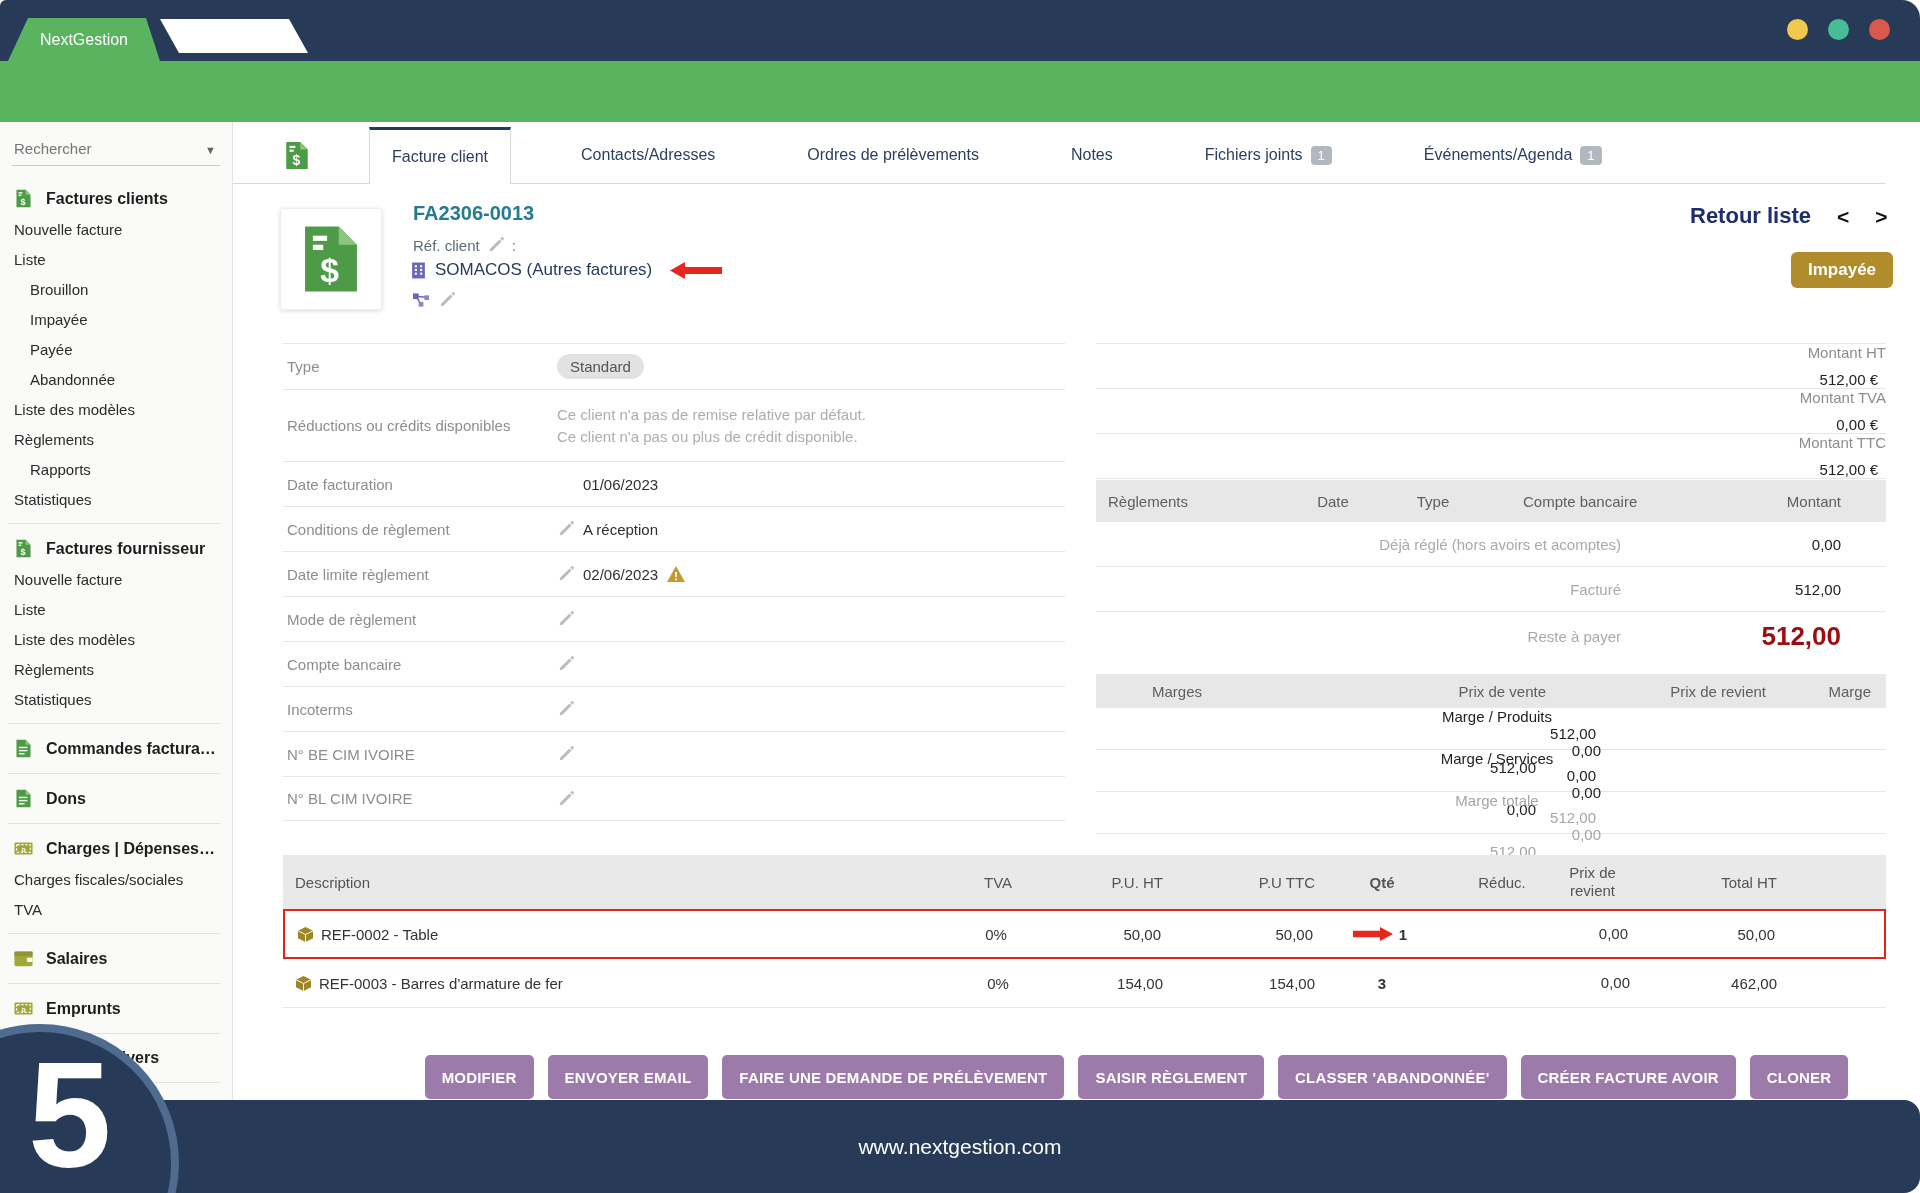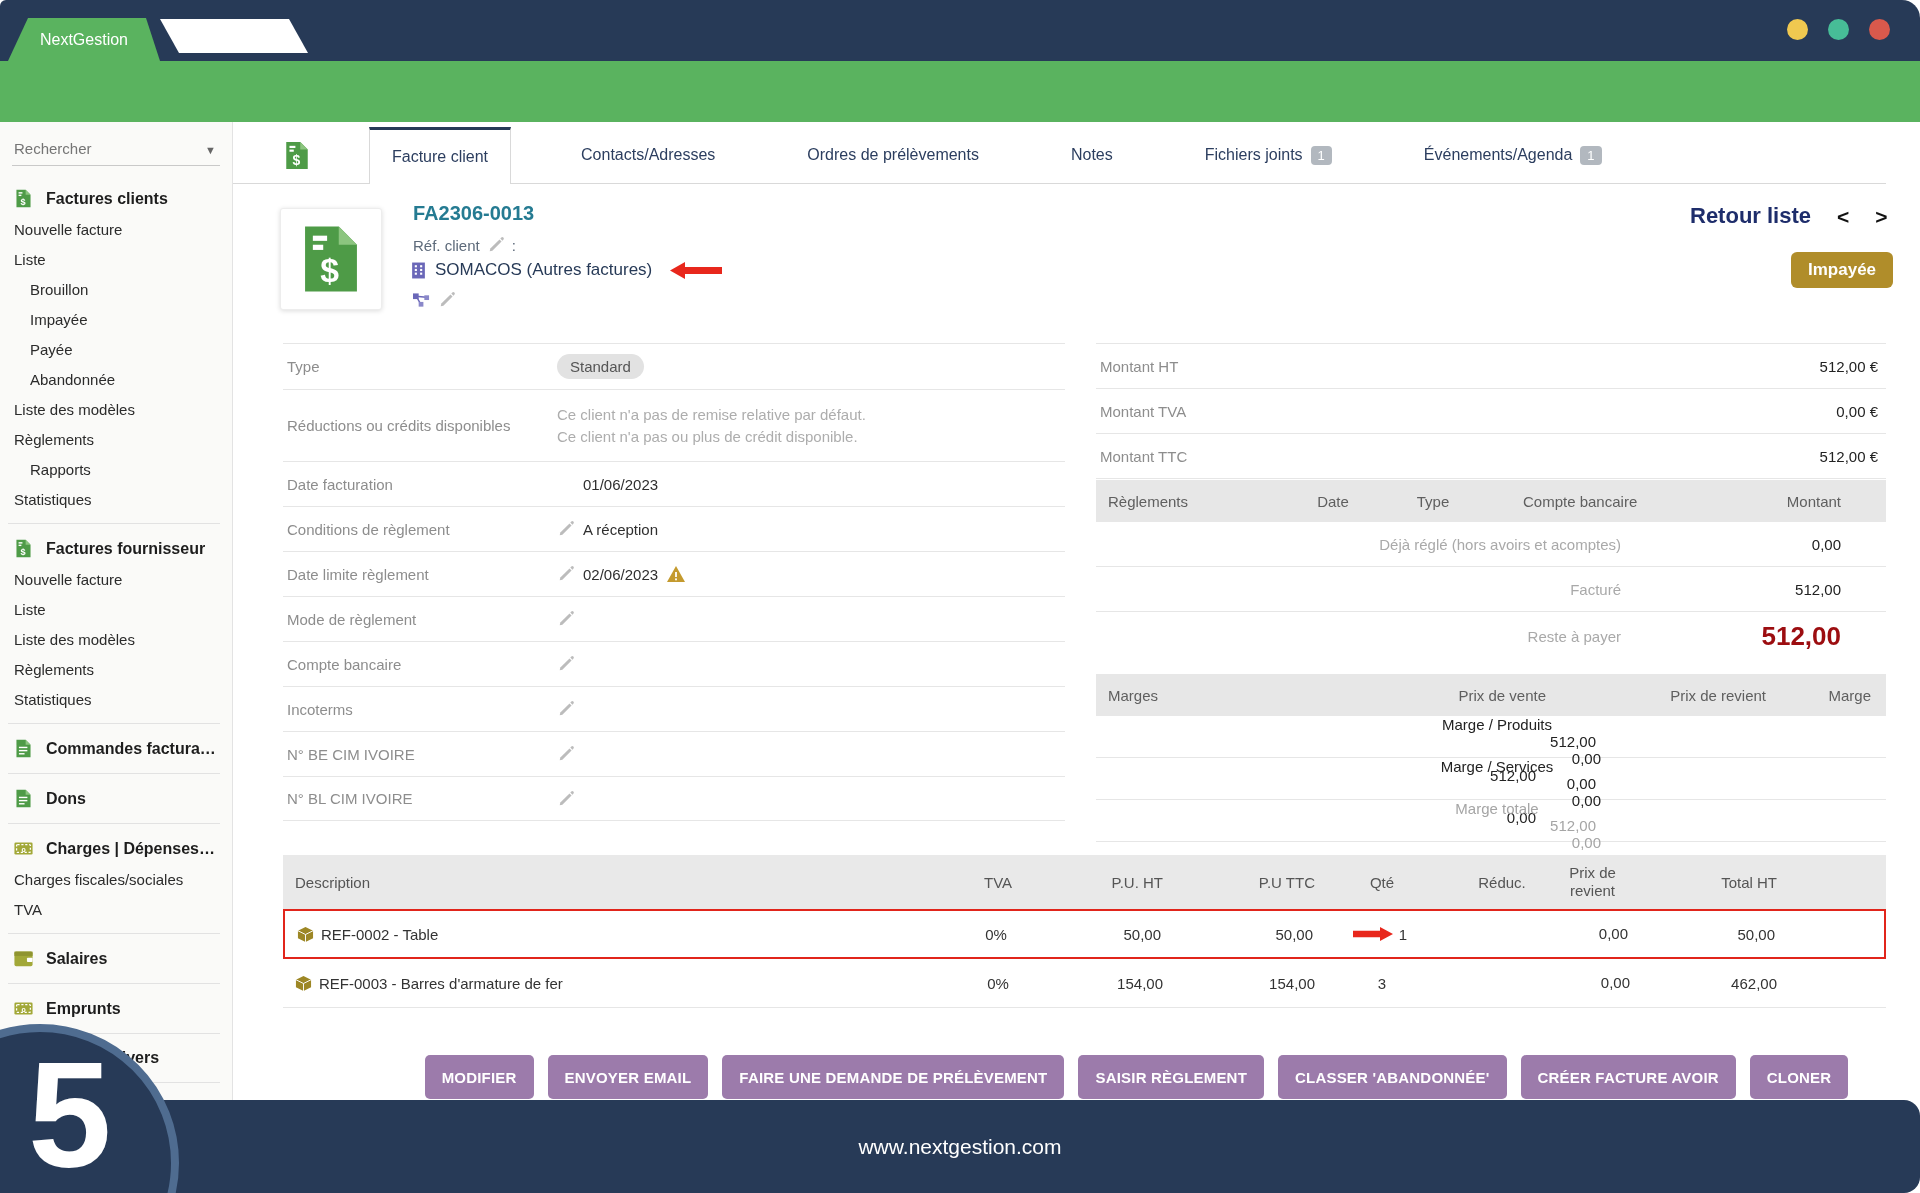--- a/index.html
+++ b/index.html
@@ -60,51 +60,51 @@
   .details{position:absolute;left:283px;top:343px;width:782px;}
   .drow{display:flex;align-items:center;border-top:1px solid #e6e6e6;min-height:45px;box-sizing:border-box;}
   .drow:last-child{border-bottom:1px solid #e6e6e6;}
   .dlabel{width:270px;flex:0 0 270px;font-size:15px;color:#8d8d8d;padding-left:4px;}
   .dval{display:flex;align-items:center;gap:8px;font-size:15px;color:#2f2f2f;}
   .pill{background:#e2e2e2;color:#555;border-radius:14px;padding:4px 13px;font-size:15px;}
   .muted2{color:#adadad;font-size:15px;line-height:22px;}
   .pencil{width:18px;height:18px;}
   
   .summary{position:absolute;left:1096px;top:343px;width:790px;font-size:15px;}
-  .mrow{display:flex;align-items:center;height:44px;border-top:1px solid #e6e6e6;}
+  .mrow{display:flex;align-items:flex-end;height:44px;border-top:1px solid #e6e6e6;flex-direction:column;}
   .mrow .ml{flex:1;color:#8d8d8d;padding-left:4px;}
   .mrow .mv{width:200px;text-align:right;color:#222;padding-right:8px;}
   .rg-h{display:flex;align-items:center;height:42px;background:#e7e7e7;color:#5f5f5f;margin-top:1px;}
   .rg-h .s1{width:170px;padding-left:12px;}
   .rg-h .s2{width:110px;text-align:center;}
   .rg-h .s3{width:90px;text-align:center;}
   .rg-h .s4{flex:1;padding-left:45px;}
   .rg-h .s5{width:160px;text-align:right;padding-right:45px;}
   .rg-r{display:flex;align-items:center;height:44px;border-bottom:1px solid #e6e6e6;}
   .rg-r .lbl{flex:1;text-align:right;color:#a9a9a9;padding-right:60px;}
   .rg-r .val{width:160px;text-align:right;color:#222;padding-right:45px;}
   .rg-r .val.big{color:#9c0d10;font-size:26px;font-weight:bold;}
-  .mg-h{display:flex;align-items:center;height:42px;background:#e7e7e7;color:#5f5f5f;margin-top:14px;}
+  .mg-h{display:flex;align-items:center;height:34px;background:#e7e7e7;color:#5f5f5f;margin-top:14px;padding-left:44px;}
   .mg-h .m1{flex:1;padding-left:12px;}
   .mg-r{display:flex;align-items:center;height:41px;border-bottom:1px solid #e6e6e6;color:#222;flex-direction:column;}
   .mg-r .m1{flex:1;padding-left:12px;}
   .m2{width:210px;text-align:right;}
   .m3{width:220px;text-align:right;}
   .m4{width:105px;text-align:right;padding-right:15px;}
   .mg-r.muted,.mg-r.muted .m1{color:#a5a5a5;}
   
   .items{position:absolute;left:283px;top:855px;width:1603px;font-size:15px;}
   .it-h{display:flex;align-items:center;height:54px;background:#e9e9e9;color:#555;}
   .it-r{display:flex;align-items:center;height:48px;border-bottom:1px solid #e6e6e6;color:#333;background:#fff;}
   .it-r.hl{border:2px solid #e1251b;height:50px;box-sizing:border-box;}
   .c1{flex:1;padding-left:12px;display:flex;align-items:center;gap:7px;}
   .c2{width:140px;text-align:center;}
   .c3{width:95px;text-align:right;}
   .c4{width:152px;text-align:right;}
-  .c5{width:134px;display:flex;align-items:center;justify-content:center;gap:6px;}
+  .c5{width:134px;display:flex;align-items:center;justify-content:center;gap:6px;font-weight:bold;}
   .c6{width:106px;text-align:center;}
   .c7{width:75px;text-align:center;line-height:18px;}
   .c8{width:147px;text-align:right;}
   .cpad{width:109px;flex:0 0 109px;}
   
   .actions{position:absolute;left:233px;top:1055px;width:1687px;display:flex;gap:14px;
            justify-content:center;padding-left:120px;box-sizing:border-box;}
   .btn{background:#9c7bab;color:#fff;border:none;border-radius:5px;height:44px;padding:0 17px;
        font:bold 15px "Liberation Sans",sans-serif;letter-spacing:.2px;cursor:pointer;white-space:nowrap;}
   

